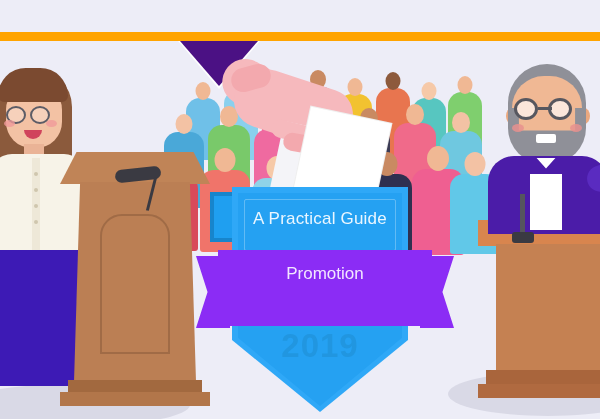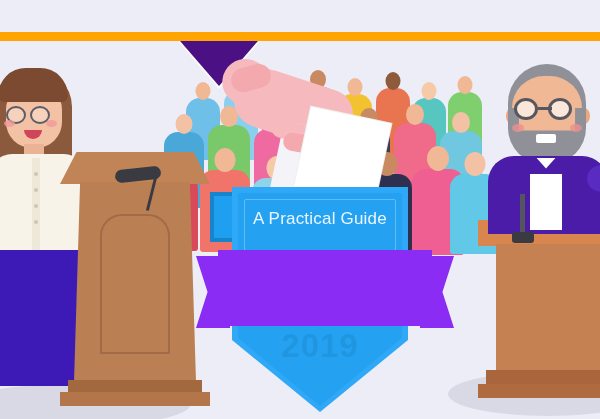--- a/index.html
+++ b/index.html
@@ -429,16 +429,17 @@
     <div class="year">2019</div>
   </div>
 
   <div id="ribbon">
     <div class="ribbon-tail l"></div>
     <div class="ribbon-tail r"></div>
     <div class="ribbon-fold l"></div>
     <div class="ribbon-fold r"></div>
     <div class="ribbon-main"></div>
     <div class="ribbon-text">
+      <div>Promotion</div>
     </div>
   </div>
 
 </div>
 
 </body></html>

